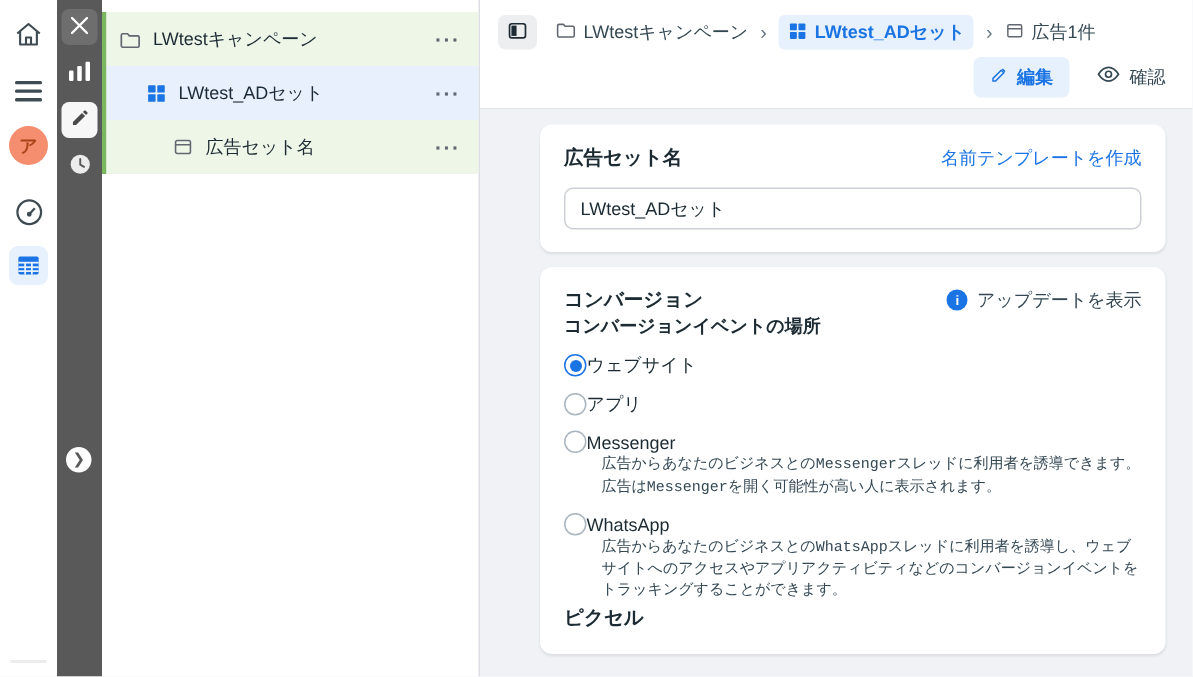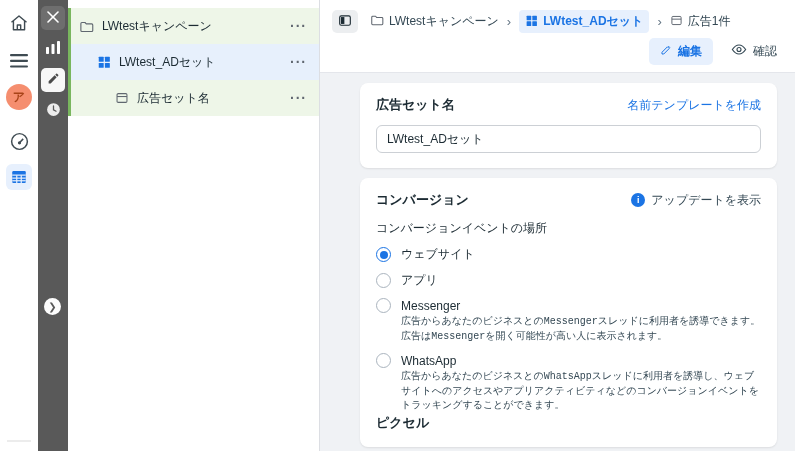--- a/index.html
+++ b/index.html
@@ -52,22 +52,22 @@
   .content { flex:1; padding:10px 18px 0 40px; overflow:hidden; }
   .card { background:#fff; border-radius:8px; box-shadow:0 1px 2px rgba(0,0,0,.09); padding:13px 16px 15px; margin-bottom:10px; }
   .card-head { display:flex; justify-content:space-between; align-items:center; }
   .card-title { font-size:13px; font-weight:bold; }
   .link { font-size:12px; color:#1b74e4; text-decoration:none; cursor:pointer; }
   .text-input { margin-top:11px; width:100%; height:28px; border:1px solid #ccd0d5; border-radius:6px; padding:0 10px; font-size:12px; color:#1c2b33; font-family:inherit; }
 
   .updates { display:flex; align-items:center; gap:6px; font-size:12px; color:#344854; cursor:pointer; }
   .info-icon { width:14px; height:14px; border-radius:50%; background:#1b74e4; color:#fff; font-size:9px; font-weight:bold; display:flex; align-items:center; justify-content:center; }
 
-  .sub-label { font-size:12px; font-weight:normal; margin-top:11px; }
-  .radio-row { display:flex; align-items:center; gap:10px; margin-top:9px; font-size:12px; cursor:pointer; }
+  .sub-label { font-size:12px; font-weight:bold; }
+  .radio-row { display:flex; align-items:center; margin-top:9px; font-size:12px; cursor:pointer; }
   .radio { width:15px; height:15px; border:1px solid #aab4be; border-radius:50%; background:#fff; position:relative; flex:none; }
   .radio.selected { border-color:#1b74e4; }
   .radio.selected::after { content:""; position:absolute; inset:2.5px; border-radius:50%; background:#1b74e4; }
   .radio-desc { font-size:10px; line-height:1.45; color:#344854; margin:2px 0 0 25px; max-width:392px;font-family:Liberation Mono, monospace; }
 
   .section-title { font-size:13px; font-weight:bold; }
 </style>
 </head>
 <body>
 

